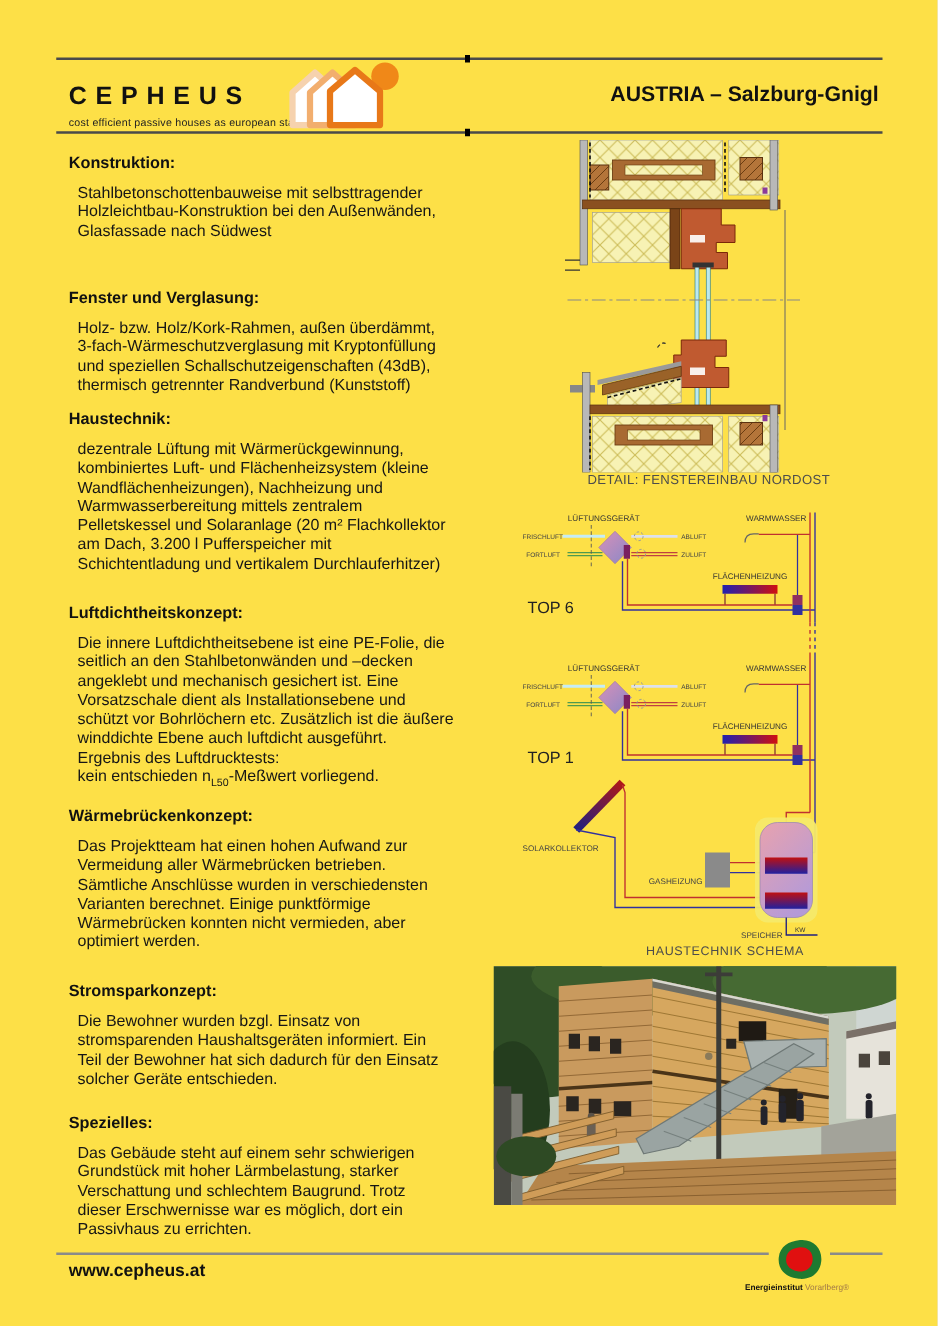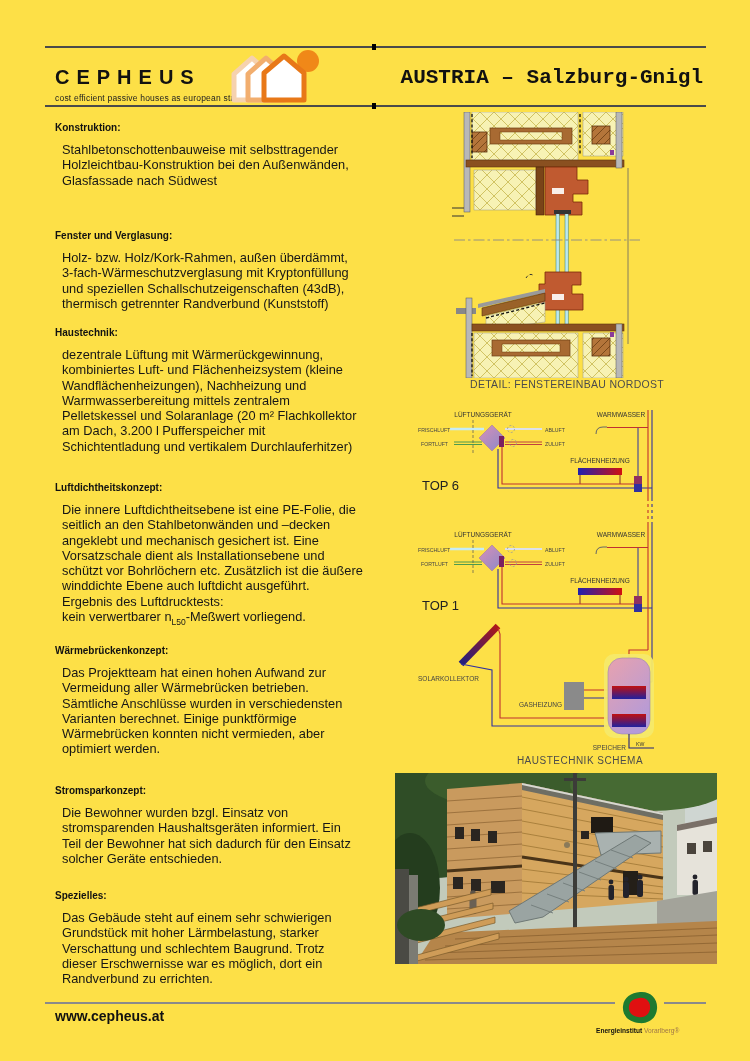--- a/index.html
+++ b/index.html
@@ -4,24 +4,24 @@
 <style>
   html,body{margin:0;padding:0;background:#e8e8e8;}
   .page{position:relative;width:750px;height:1061px;background:#fde047;margin:0 auto;
         font-family:"Liberation Sans",sans-serif;color:#1c1c1c;overflow:hidden;}
   .abs{position:absolute;}
   
   .rule{position:absolute;left:45px;width:661px;height:2px;background:#4a4a4a;}
   .rule .tick{position:absolute;left:327px;top:-2px;width:4px;height:6px;background:#000;}
   .brand{position:absolute;left:55px;top:66px;font-size:20px;font-weight:bold;letter-spacing:7px;color:#111;}
   .tagline{position:absolute;left:55px;top:93px;font-size:8.5px;color:#222;letter-spacing:.2px;}
-  .page-title{position:absolute;right:47px;top:66px;font-size:21px;font-weight:bold;color:#111;font-family:Liberation Mono, monospace;}
+  .page-title{position:absolute;right:47px;top:66px;font-size:17px;font-weight:bold;color:#111;}
   
   .section{position:absolute;left:55px;width:345px;}
-  .section h3{margin:0;font-size:10px;font-weight:bold;color:#111;}
+  .section h3{margin:0;font-size:13px;font-weight:bold;color:#111;}
   .section p{margin:9px 0 0 7px;font-size:12.8px;line-height:15.3px;white-space:pre-line;color:#161616;}
   .section .resultline{margin:0 0 0 7px;font-size:12.8px;line-height:15.3px;color:#161616;}
   .section .resultline sub{font-size:8.5px;}
   .caption{position:absolute;font-size:10.5px;color:#4c4c4c;letter-spacing:.3px;}
   
   .f-url{position:absolute;left:55px;top:1008px;font-size:14px;font-weight:bold;color:#111;}
   .f-logo-text{position:absolute;left:596px;top:1027px;width:110px;font-size:6.6px;color:#222;}
   .f-logo-text b{color:#111;}
   .f-logo-text span{color:#a07848;}
 </style>
@@ -74,21 +74,21 @@
   </div>
   <div class="section" style="top:482px">
     <h3>Luftdichtheitskonzept:</h3>
     <p>Die innere Luftdichtheitsebene ist eine PE-Folie, die
 seitlich an den Stahlbetonwänden und –decken
 angeklebt und mechanisch gesichert ist. Eine
 Vorsatzschale dient als Installationsebene und
 schützt vor Bohrlöchern etc. Zusätzlich ist die äußere
 winddichte Ebene auch luftdicht ausgeführt.
 Ergebnis des Luftdrucktests:</p>
-    <div class="resultline"><span>kein verwertbarer n</span><sub>L50</sub><span>-Meßwert vorliegend.</span></div>
+    <div class="resultline"><span>kein entschieden n</span><sub>L50</sub><span>-Meßwert vorliegend.</span></div>
   </div>
   <div class="section" style="top:645px">
     <h3>Wärmebrückenkonzept:</h3>
     <p>Das Projektteam hat einen hohen Aufwand zur
 Vermeidung aller Wärmebrücken betrieben.
 Sämtliche Anschlüsse wurden in verschiedensten
 Varianten berechnet. Einige punktförmige
 Wärmebrücken konnten nicht vermieden, aber
 optimiert werden.</p>
   </div>
@@ -98,21 +98,21 @@
 stromsparenden Haushaltsgeräten informiert. Ein
 Teil der Bewohner hat sich dadurch für den Einsatz
 solcher Geräte entschieden.</p>
   </div>
   <div class="section" style="top:890px">
     <h3>Spezielles:</h3>
     <p>Das Gebäude steht auf einem sehr schwierigen
 Grundstück mit hoher Lärmbelastung, starker
 Verschattung und schlechtem Baugrund. Trotz
 dieser Erschwernisse war es möglich, dort ein
-Randverbund zu errichten.</p>
+Passivhaus zu errichten.</p>
   </div>
 
   <svg class="abs" style="left:452px;top:112px" width="192" height="266" viewBox="0 0 192 266">
     <defs>
       <pattern id="insul" width="14" height="14" patternUnits="userSpaceOnUse">
         <rect width="14" height="14" fill="#f7f2b4"></rect>
         <path d="M0,14 L14,0 M0,0 L14,14" stroke="#cdbd5a" stroke-width="0.9"></path>
       </pattern>
       <pattern id="woodx" width="8" height="8" patternUnits="userSpaceOnUse">
         <rect width="8" height="8" fill="#b4753a"></rect>

